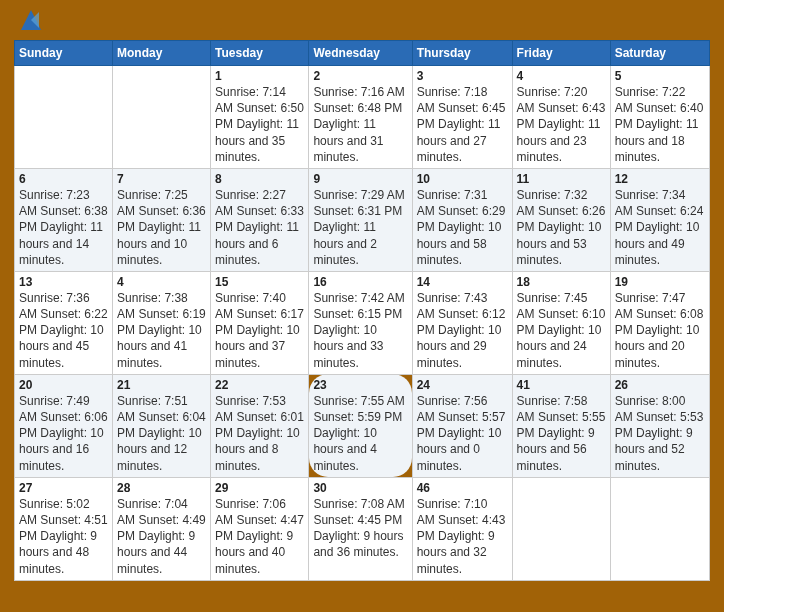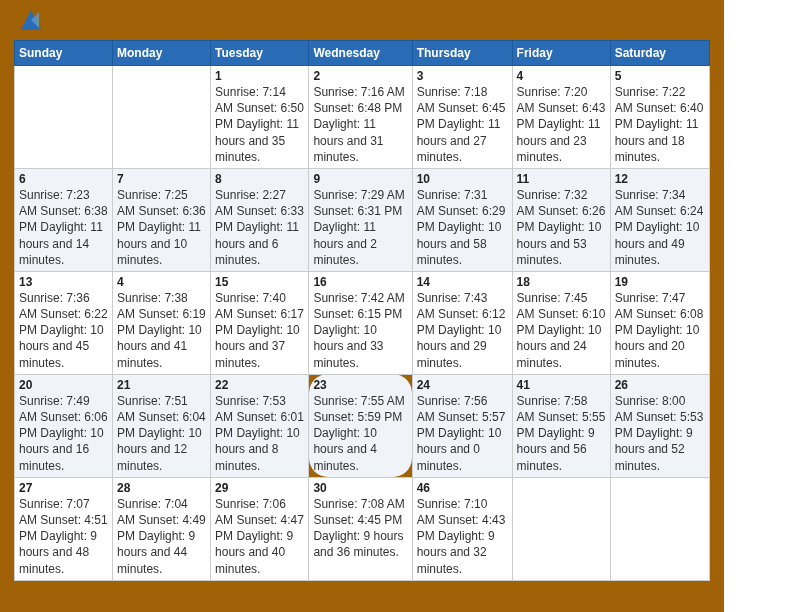--- a/index.html
+++ b/index.html
@@ -298,21 +298,21 @@
           <td style="background: rgb(240, 244, 248);">
             <span class="day-num">26</span>
             <div class="day-info">Sunrise: 8:00 AM
 Sunset: 5:53 PM
 Daylight: 9 hours and 52 minutes.</div>
           </td>
         </tr>
         <tr>
           <td>
             <span class="day-num">27</span>
-            <div class="day-info">Sunrise: 7:07 AM
+            <div class="day-info">Sunrise: 5:02 AM
 Sunset: 4:51 PM
 Daylight: 9 hours and 48 minutes.</div>
           </td>
           <td>
             <span class="day-num">28</span>
             <div class="day-info">Sunrise: 7:04 AM
 Sunset: 4:49 PM
 Daylight: 9 hours and 44 minutes.</div>
           </td>
           <td>

